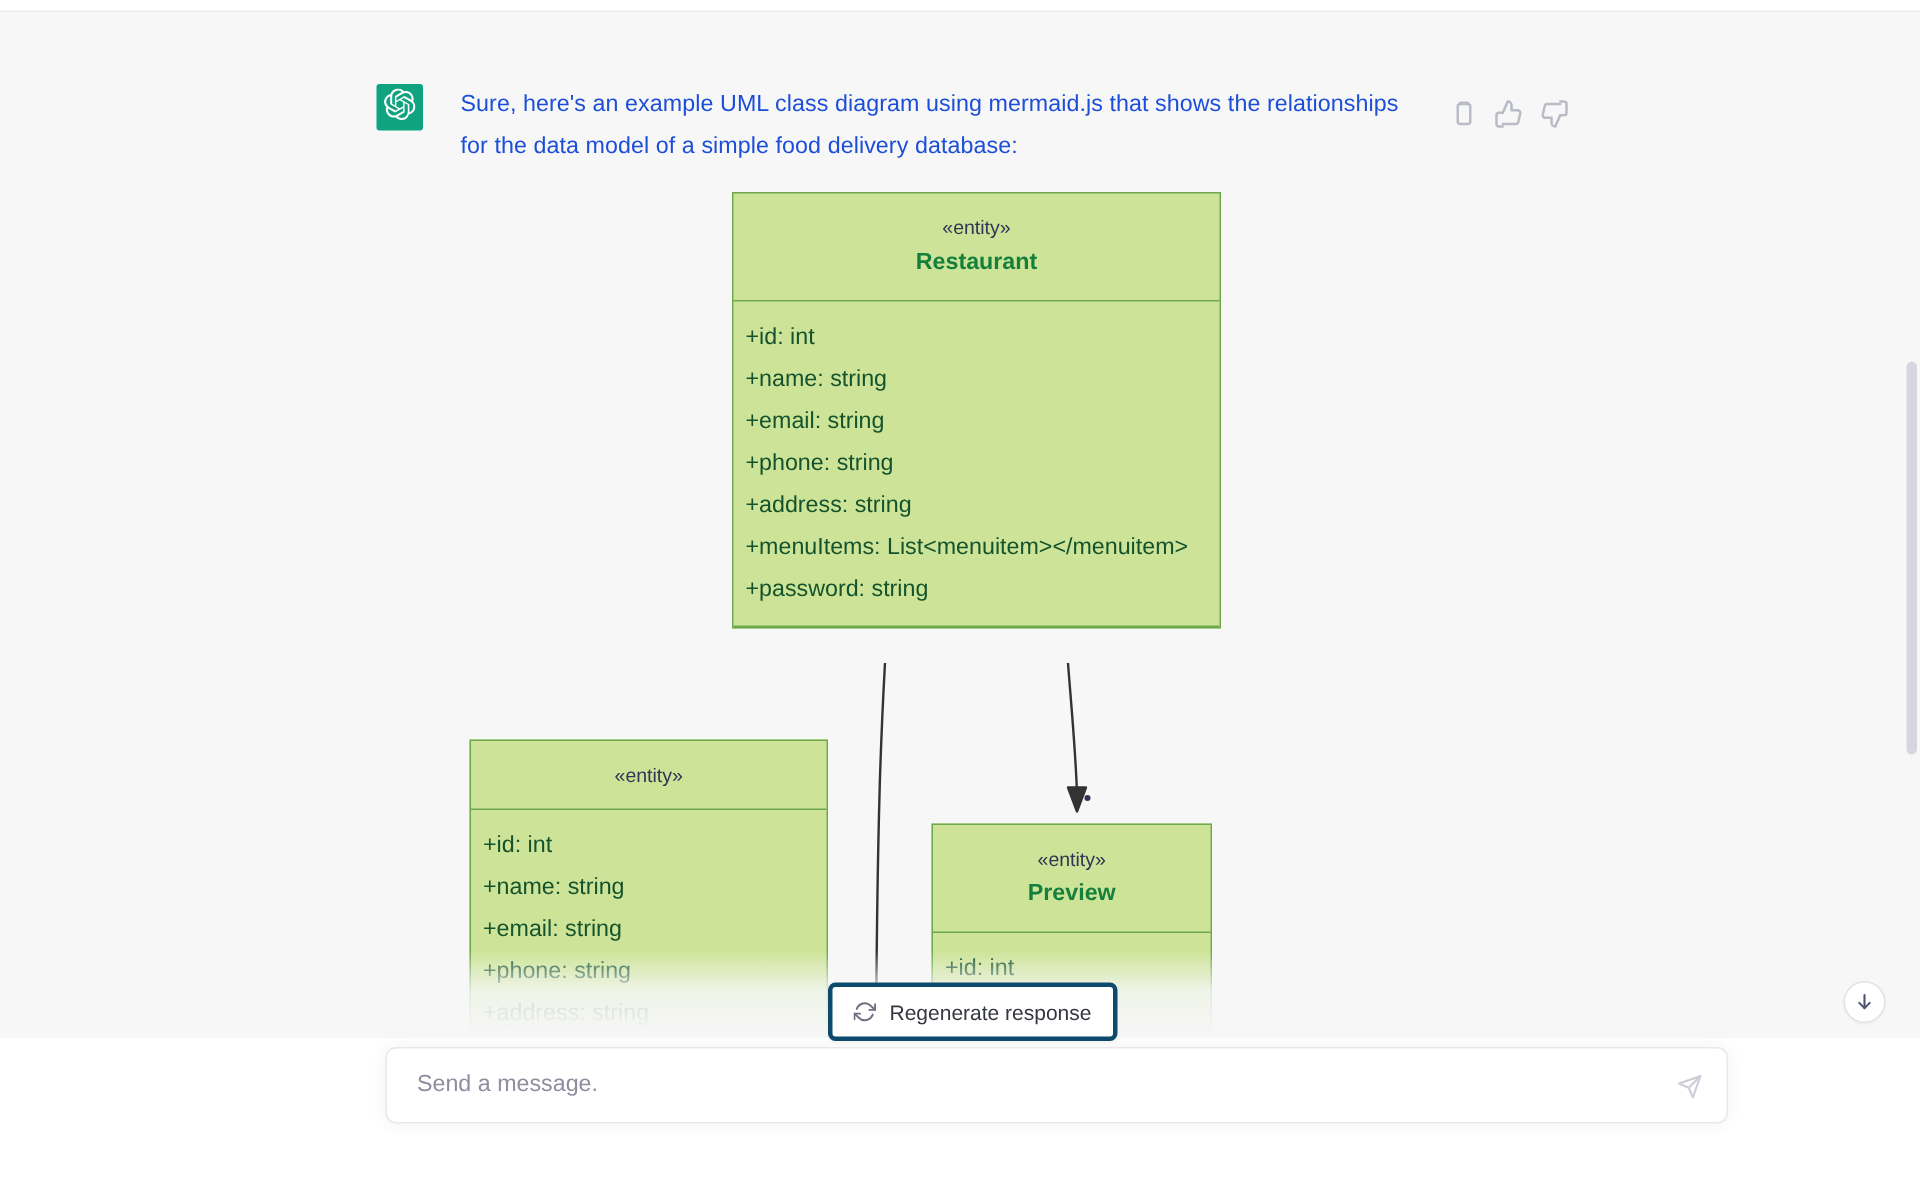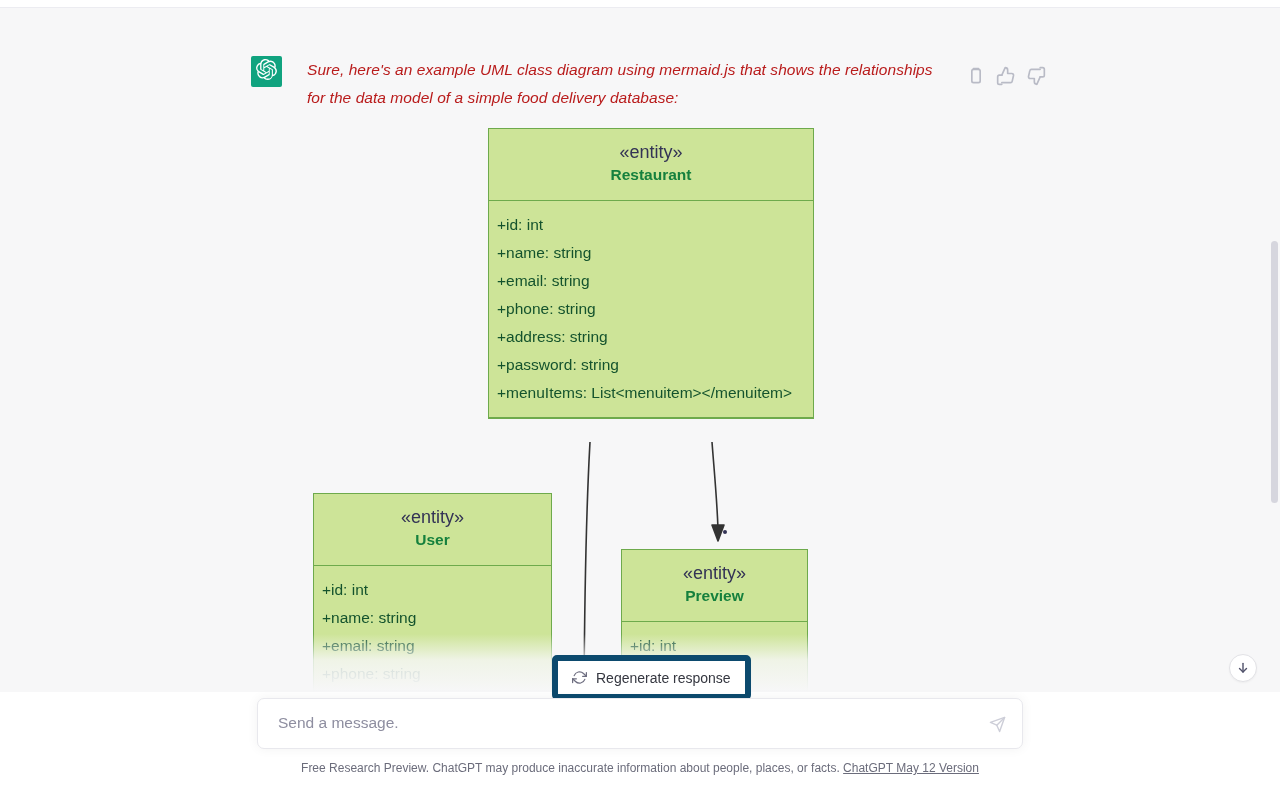--- a/index.html
+++ b/index.html
@@ -61,23 +61,22 @@
     justify-content: center;
   }
 
   .msg-text {
     position: absolute;
     left: 307px;
     top: 26px;
     width: 640px;
     font-size: 15.5px;
     line-height: 28px;
-    color: #b91c1c;
+    color: #1d4ed8;
     letter-spacing: 0.05px;
-    font-style: italic;
   }
 
   .action-icons {
     position: absolute;
     left: 966px;
     top: 36px;
     display: flex;
     gap: 10px;
     align-items: center;
   }
@@ -103,21 +102,21 @@
     border: 1.6px solid #6eaa4c;
     box-sizing: border-box;
   }
   .uml-header {
     text-align: center;
     padding-top: 13px;
     padding-bottom: 12px;
     border-bottom: 1.6px solid #6eaa4c;
   }
   .uml-stereotype {
-    font-size: 18px;
+    font-size: 13px;
     color: #333355;
     line-height: 20px;
   }
   .uml-title {
     font-size: 15.5px;
     font-weight: bold;
     color: #15803d;
     line-height: 26px;
   }
   .uml-section {
@@ -166,21 +165,21 @@
   .regenerate {
     position: absolute;
     left: 552px;
     top: 655px;
     height: 33px;
     display: flex;
     align-items: center;
     gap: 9px;
     padding: 0 14px;
     background: #ffffff;
-    border: 6px solid #0c4a6e;
+    border: 3px solid #0c4a6e;
     border-radius: 5px;
     font-size: 14px;
     color: #353740;
     box-shadow: 0 1px 2px rgba(0,0,0,0.035);
     cursor: pointer;
   }
   .regenerate .ic { width: 15px; height: 15px; color: #6e6e80; display:block; }
 
   
   .scroll-btn {
@@ -198,21 +197,21 @@
     cursor: pointer;
     box-shadow: 0 1px 2px rgba(0,0,0,0.04);
   }
   .scroll-btn .ic { width: 14px; height: 14px; color: #50516a; display: block; }
 
   
   .composer {
     position: absolute;
     left: 257px;
     top: 698px;
-    width: 766px;
+    width: 895px;
     height: 51px;
     background: #ffffff;
     border: 1px solid #e8e8ed;
     border-radius: 7px;
     box-shadow: 0 0 12px rgba(0,0,0,0.055);
     box-sizing: border-box;
   }
   .composer-input {
     position: absolute;
     left: 18px;
@@ -337,29 +336,28 @@
         <div class="uml-header">
           <div class="uml-stereotype">«entity»</div>
           <div class="uml-title">Restaurant</div>
         </div>
         <div class="uml-section attrs">
           <div class="uml-line">+id: int</div>
           <div class="uml-line">+name: string</div>
           <div class="uml-line">+email: string</div>
           <div class="uml-line">+phone: string</div>
           <div class="uml-line">+address: string</div>
+          <div class="uml-line">+menuItems: List&lt;menuitem&gt;&lt;/menuitem&gt;</div>
           <div class="uml-line">+password: string</div>
-          <div class="uml-line">+menuItems: List&lt;menuitem&gt;&lt;/menuitem&gt;</div>
         </div>
       </div>
 
       <div class="umlbox" id="box-user">
         <div class="uml-header">
           <div class="uml-stereotype">«entity»</div>
-          <div class="uml-title">User</div>
         </div>
         <div class="uml-section attrs">
           <div class="uml-line">+id: int</div>
           <div class="uml-line">+name: string</div>
           <div class="uml-line">+email: string</div>
           <div class="uml-line">+phone: string</div>
           <div class="uml-line">+address: string</div>
         </div>
       </div>
 
@@ -411,18 +409,14 @@
     <div class="send-btn">
       <span class="ic">
         <svg viewBox="0 0 24 24" fill="none" stroke="currentColor" stroke-width="2" stroke-linecap="round" stroke-linejoin="round">
           <line x1="22" y1="2" x2="11" y2="13"></line>
           <polygon points="22 2 15 22 11 13 2 9 22 2"></polygon>
         </svg>
       </span>
     </div>
   </div>
 
-  <div class="footer-note">
-    <span>Free Research Preview. ChatGPT may produce inaccurate information about people, places, or facts.</span>
-    <a href="#">ChatGPT May 12 Version</a>
-  </div>
 
 </div>
 
 </body></html>

